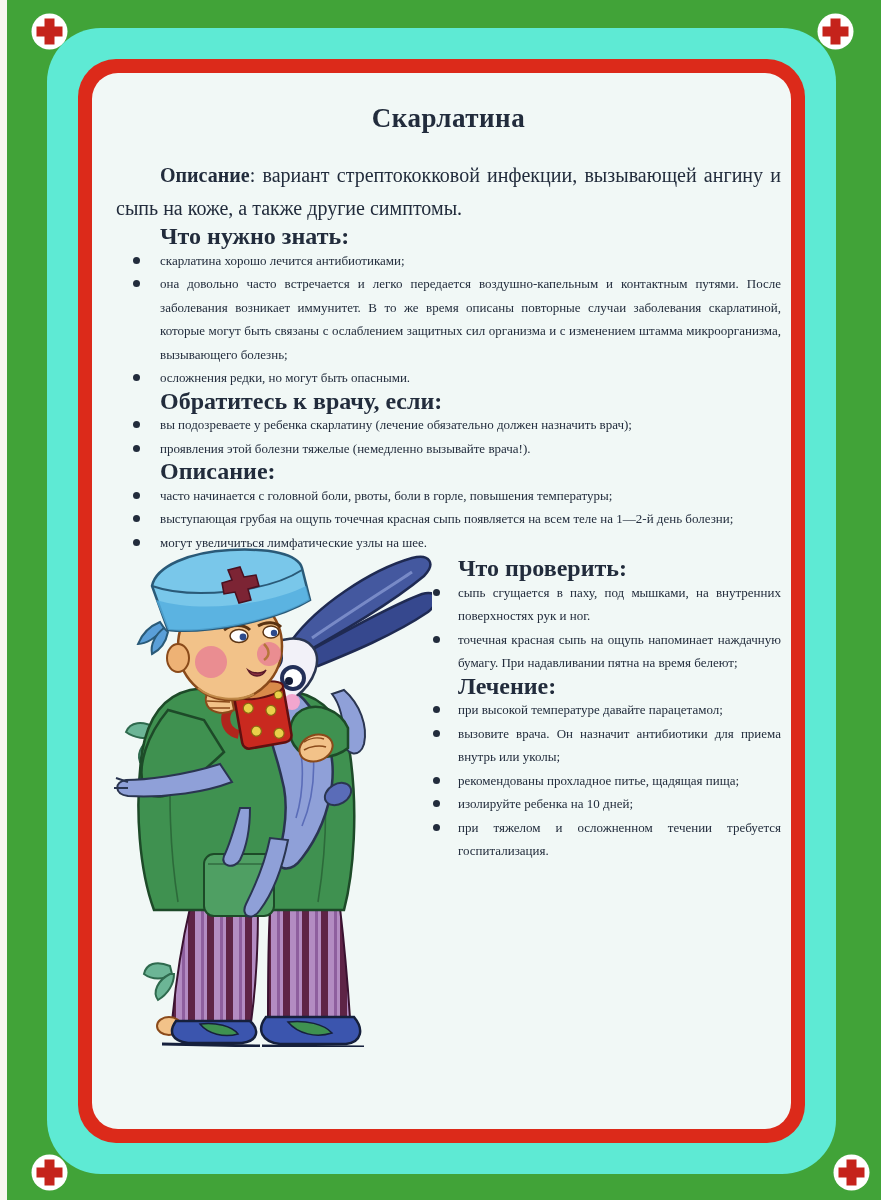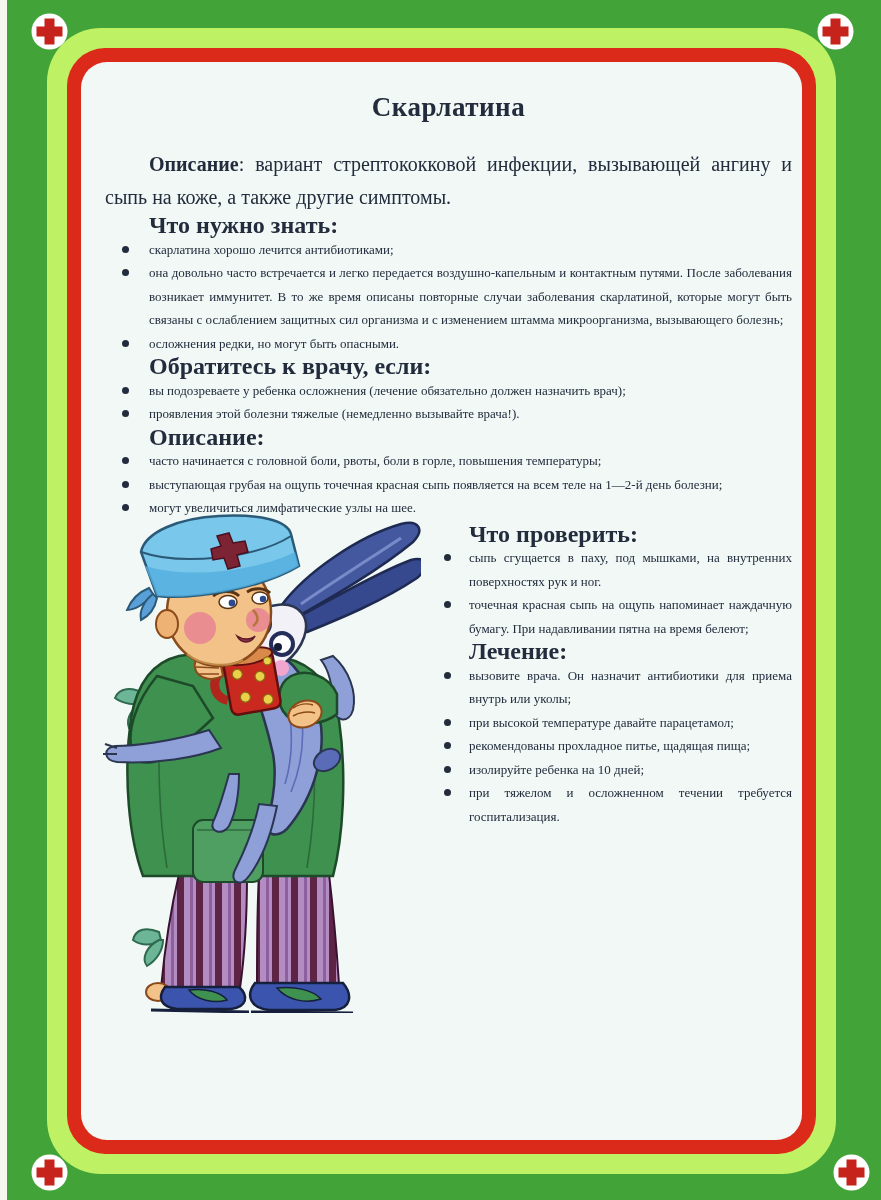--- a/index.html
+++ b/index.html
@@ -11,21 +11,21 @@
   .scan-edge{position:absolute;left:0;top:0;bottom:0;width:7px;background:#f7f7ef;}
   
   .cross{position:absolute;width:37px;height:37px;}
   .cross.tl{left:31px;top:13px;}
   .cross.tr{right:27px;top:13px;}
   .cross.bl{left:31px;bottom:9px;}
   .cross.br{right:11px;bottom:9px;}
   
   .frame-blue{
     position:absolute;left:47px;right:45px;top:28px;bottom:26px;
-    background:#bef264;border-radius:54px;padding:20px;box-sizing:border-box;
+    background:#5eead4;border-radius:54px;padding:31px;box-sizing:border-box;
   }
   .frame-red{
     width:100%;height:100%;background:#dc2a1a;border-radius:38px;
     padding:14px;box-sizing:border-box;
   }
   .content{
     width:100%;height:100%;background:#f1f8f6;border-radius:26px;
     padding:20px 10px 0 24px;box-sizing:border-box;overflow:hidden;
   }
   .title{
@@ -93,21 +93,21 @@
 
         <h2 class="h">Что нужно знать:</h2>
         <ul class="list">
           <li>скарлатина хорошо лечится антибиотиками;</li>
           <li>она довольно часто встречается и легко передается воздушно-капельным и контактным путями. После заболевания возникает им­мунитет. В то же время описаны повторные случаи заболевания скарлатиной, которые могут быть связаны с ослаблением защитных сил организма и с изменением штамма микроорганизма, вызыва­ющего болезнь;</li>
           <li>осложнения редки, но могут быть опасными.</li>
         </ul>
 
         <h2 class="h">Обратитесь к врачу, если:</h2>
         <ul class="list">
-          <li>вы подозреваете у ребенка осложнения (лечение обязательно должен назначить врач);</li>
+          <li>вы подозреваете у ребенка скарлатину (лечение обязательно должен назначить врач);</li>
           <li>проявления этой болезни тяжелые (немедленно вызывайте врача!).</li>
         </ul>
 
         <h2 class="h">Описание:</h2>
         <ul class="list">
           <li>часто начинается с головной боли, рвоты, боли в горле, повышения температуры;</li>
           <li>выступающая грубая на ощупь точечная красная сыпь появляется на всем теле на 1—2-й день болезни;</li>
           <li>могут увеличиться лимфатические узлы на шее.</li>
         </ul>
 
@@ -229,22 +229,22 @@
           </div>
 
           <div class="col-right">
             <h2 class="h">Что проверить:</h2>
             <ul class="list">
               <li>сыпь сгущается в паху, под мыш­ками, на внутренних поверхнос­тях рук и ног.</li>
               <li>точечная красная сыпь на ощупь напоминает наждачную бумагу. При надавливании пятна на время белеют;</li>
             </ul>
             <h2 class="h">Лечение:</h2>
             <ul class="list">
+              <li>при высокой температуре давайте парацетамол;</li>
               <li>вызовите врача. Он назначит антибиотики для приема внутрь или уколы;</li>
-              <li>при высокой температуре давайте парацетамол;</li>
               <li>рекомендованы прохладное питье, щадящая пища;</li>
               <li>изолируйте ребенка на 10 дней;</li>
               <li>при тяжелом и осложненном те­чении требуется госпитализация.</li>
             </ul>
           </div>
         </div>
 
       </div>
     </div>
   </div>

